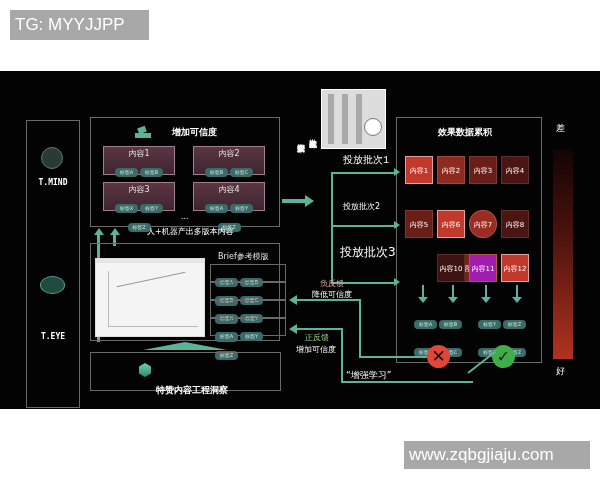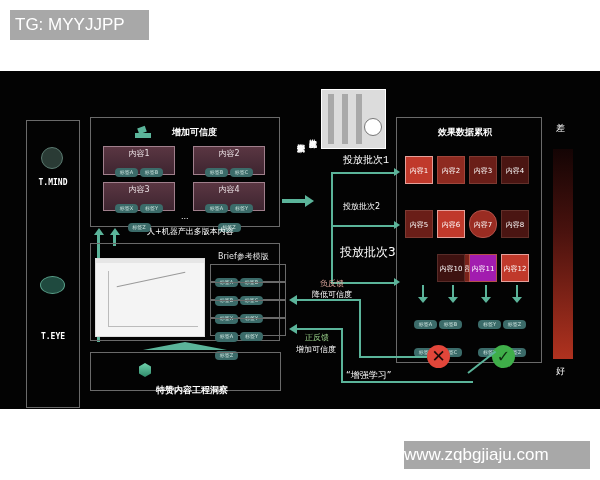--- a/index.html
+++ b/index.html
@@ -1,20 +1,20 @@
 <!DOCTYPE html>
 <html><head>
 <meta charset="utf-8">
 <style>
   html, body { margin:0; padding:0; }
   body { width:600px; height:480px; background:#ffffff; position:relative; overflow:hidden;
          font-family:"DejaVu Sans", "Liberation Sans", sans-serif; }
   .wm { position:absolute; background:#a8a8a8; color:#ffffff; font-family:"Liberation Sans", sans-serif; }
   .wm-top { left:10px; top:10px; width:139px; height:30px; font-size:17px; line-height:30px; padding-left:5px; box-sizing:border-box; }
-  .wm-bot { left:404px; top:441px; width:186px; height:28px; font-size:17px; line-height:28px; box-sizing:border-box; }
+  .wm-bot { left:404px; top:441px; width:186px; height:28px; font-size:17px; line-height:28px; padding-left:5px; box-sizing:border-box; }
   .panel { position:absolute; left:0; top:71px; width:600px; height:338px; background:#030303; }
   .abs { position:absolute; }
   .box { position:absolute; border:1px solid #6a6a6a; box-sizing:border-box; }
   .title { left:30px; top:20px; font-size:16px; font-weight:bold; color:#ffffff; white-space:nowrap; }
   .title .step { color:#72c4a4; font-family:"Liberation Sans", sans-serif; font-weight:bold; }
   .wt { color:#ffffff; white-space:nowrap; }
   .tag { display:inline-block; background:#3b6b69; color:#cfe5e0; font-size:5px; border-radius:4px;
          height:9px; line-height:9px; width:23px; text-align:center; margin:0 1px; }
   .card { position:absolute; width:72px; height:29px; border:1px solid #a07f8c;
           background:linear-gradient(180deg,#5a3642,#3e2530); box-sizing:border-box; text-align:center; }

